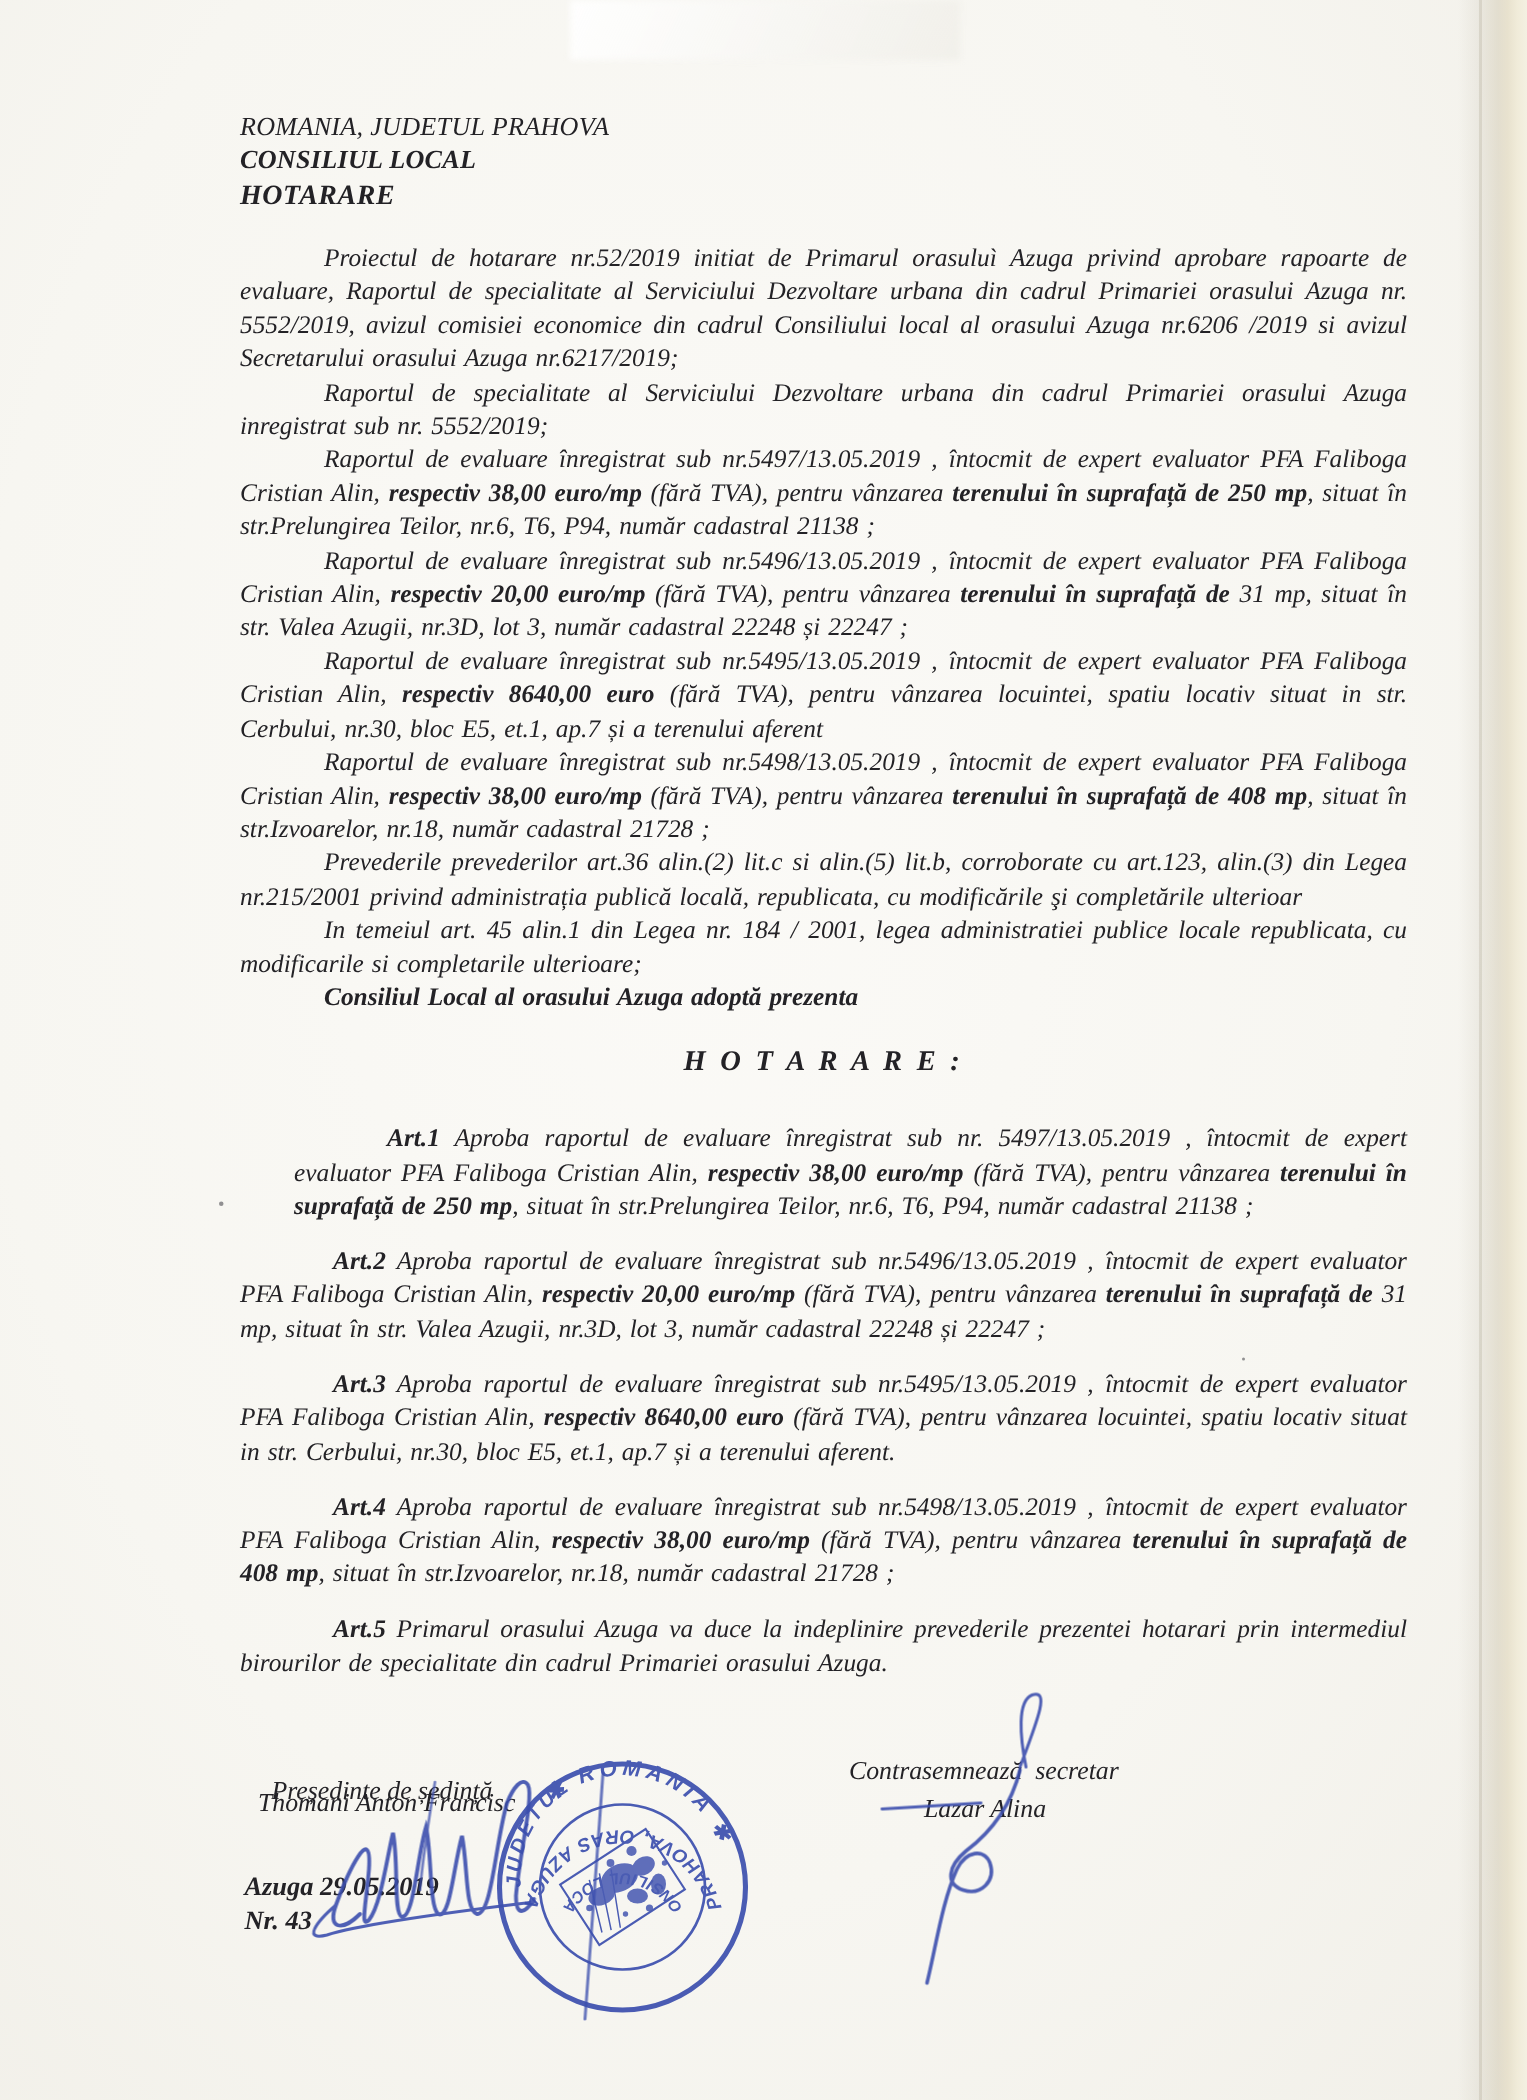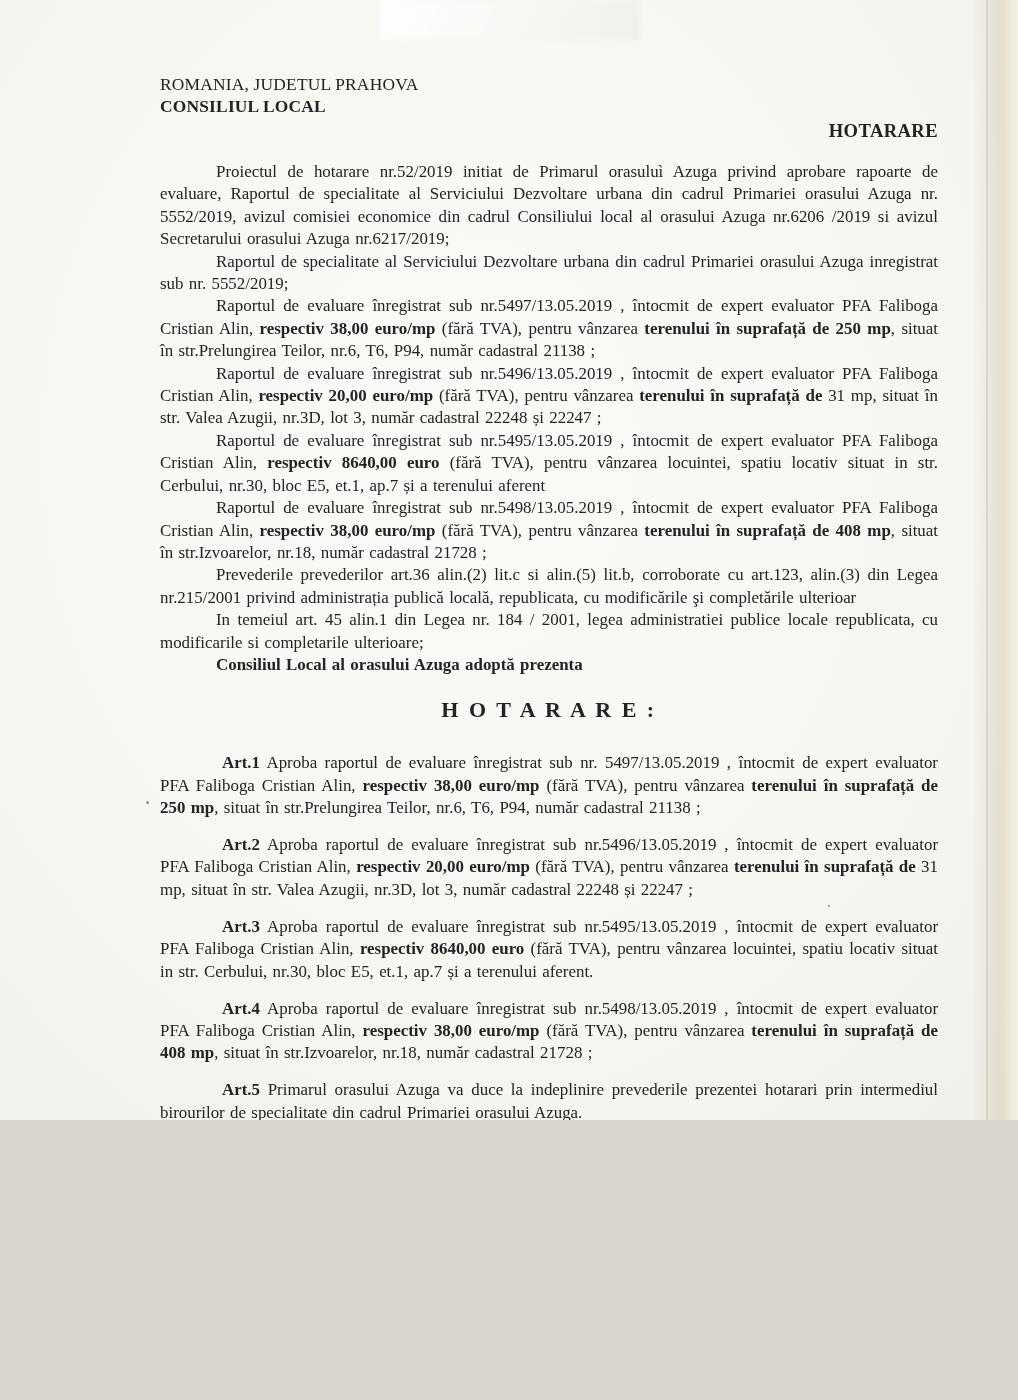--- a/index.html
+++ b/index.html
@@ -1,23 +1,24 @@
 <!DOCTYPE html>
 <html><head>
 <meta charset="utf-8">
 <style>
   html,body{margin:0;padding:0;background:#d8d5cc;}
   .page{
     position:relative;
-    width:1018px;height:1120px;
+    width:1018px;height:1400px;
     background:
       radial-gradient(ellipse at 45% 40%, #fbfaf7 0%, #f7f6f1 60%, #f1efe8 100%);
     overflow:hidden;
     font-family:"Liberation Serif","DejaVu Serif",serif;
     color:#232226;
+    font-style:italic;
   }
   
   .edge-band{
     position:absolute;right:0;top:0;bottom:0;width:46px;
     background:linear-gradient(to right,
       rgba(0,0,0,0) 0%,
       rgba(150,140,115,0.10) 30%,
       rgba(190,178,145,0.32) 58%,
       rgba(228,220,196,0.75) 72%,
       rgba(240,235,216,0.95) 86%,
@@ -26,37 +27,37 @@
   }
   .edge-line{
     position:absolute;right:30px;top:0;bottom:0;width:2px;
     background:rgba(140,128,100,0.18);pointer-events:none;
   }
   .content{
     position:absolute;left:160px;top:74px;width:778px;
   }
   .hdr-line{font-size:17.4px;line-height:21.5px;letter-spacing:.2px;}
   .hdr-bold{font-weight:bold;}
-  .title-block{text-align:right;margin-top:3px;}
+  .title-block{text-align:left;margin-top:3px;}
   .main-title{font-weight:bold;font-size:18.6px;line-height:21px;letter-spacing:.4px;}
   .sub-title{font-size:17.2px;line-height:20px;}
   .body-paras{margin-top:20px;}
   p.doc{
     margin:0;font-size:16.9px;line-height:22.4px;
     text-align:justify;text-indent:56px;
     word-spacing:1.1px;
   }
   p.doc b{font-weight:bold;}
   p.doc.lead{text-align:left;}
   .decision-title{
-    text-align:center;font-weight:bold;font-size:22px;
+    text-align:center;font-weight:bold;font-size:19px;
     letter-spacing:2.5px;margin-top:21px;margin-bottom:29px;
   }
   .articles p.doc{margin-top:14.5px;text-indent:62px;}
-  .articles p.doc.first{margin-top:0;}
+  .articles p.doc.first{margin-top:0;margin-left:36px;}
   
   .sig-layer{position:absolute;left:0;top:0;width:1018px;height:1400px;pointer-events:none;}
   .sig-label{position:absolute;font-size:17.2px;white-space:pre;}
   .sig-left-role{left:181px;top:1168px;margin-top:16px;}
   .sig-left-name{left:172px;top:1192px;}
   .sig-right-role{left:566px;top:1171px;}
   .sig-right-name{left:616px;top:1196px;}
   .date-block{position:absolute;left:163px;top:1246px;font-weight:bold;font-size:17.6px;line-height:23px;}
   .stamp-wrap{position:absolute;left:329px;top:1172px;width:172px;height:172px;opacity:.92;}
   .ink-wrap{position:absolute;left:140px;top:1118px;width:660px;height:272px;}

